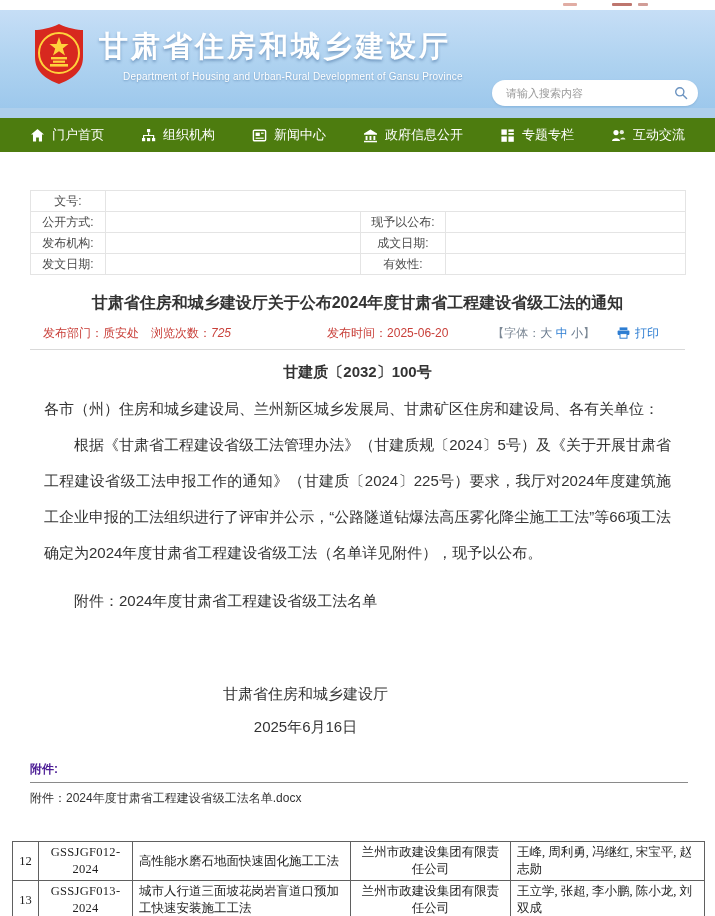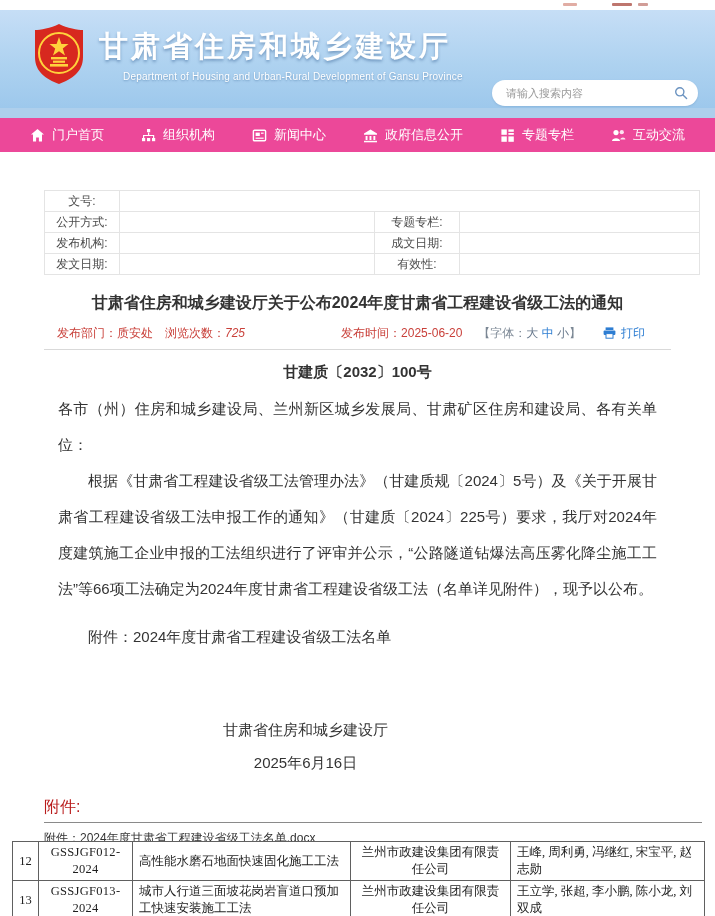--- a/index.html
+++ b/index.html
@@ -22,25 +22,25 @@
   .site-title { font-size:29px; font-weight:bold; letter-spacing:3px; text-shadow:0 2px 3px rgba(25,70,125,.4); }
   .site-subtitle { font-size:10px; margin-top:4px; letter-spacing:.2px; text-shadow:0 1px 2px rgba(25,70,125,.4);margin-left:24px; }
   .search-box { position:absolute; right:17px; top:70px; width:206px; height:26px; background:#fff; border-radius:13px; display:flex; align-items:center; padding:0 10px 0 14px; box-shadow:0 1px 2px rgba(40,80,130,.15); }
   .search-box input { border:none; outline:none; flex:1; font-size:11px; color:#333; background:transparent; font-family:inherit; }
   .search-box input::placeholder { color:#999; }
   .search-icon { width:14px; height:14px; display:block; }
 
   .header-strip { height:10px; background:#aecfec; }
 
   
-  .site-nav { height:34px; background:#ec4899; display:flex; align-items:center; justify-content:space-between; padding:17px 30px; }
+  .site-nav { height:34px; background:#4d7c0f; display:flex; align-items:center; justify-content:space-between; padding:17px 30px; }
   .nav-item { display:flex; align-items:center; gap:7px; color:#fff; font-size:13px; cursor:pointer; white-space:nowrap; }
   .nav-icon { width:15px; height:15px; display:block; }
 
-  main { padding:38px 44px 0; }
+  main { padding:38px 30px 0; }
 
   
   .meta-table { width:655px; border-collapse:collapse; table-layout:fixed; }
   .meta-table td { border:1px solid #e4e4e4; height:21px; font-size:12px; color:#4a4a4a; text-align:center; padding:0 4px; background:#fff; }
   .meta-table td.val { text-align:left; }
 
   .article-title { margin:16px 8px 0; text-align:center; font-size:16px; font-weight:bold; color:#333; line-height:24px; }
 
   .article-meta { display:flex; align-items:center; margin:9px 12px 0 13px; font-size:12px; color:#c9403a; height:18px; }
   .article-meta .seg { white-space:nowrap; }
@@ -59,21 +59,21 @@
   .doc-number { text-align:center; font-size:15px; font-weight:bold; color:#333; margin-top:11px; line-height:22px; }
 
   .article-body { margin:8px 14px 0; }
   .article-body p { font-size:15px; color:#333; line-height:36px; text-align:justify; }
   .p-indent { text-indent:2em; }
   .p-attach { margin-top:12px; }
 
   .signature { text-align:center; font-size:15px; color:#333; line-height:33px; margin-top:58px; padding-right:104px; }
 
   .attachments { margin-top:18px; }
-  .attachments-heading { font-size:16px; font-weight:normal; color:#b91c1c; padding-bottom:4px; border-bottom:1px solid #8a8a8a; width:658px; }
+  .attachments-heading { font-size:12px; font-weight:bold; color:#4c1d95; padding-bottom:4px; border-bottom:1px solid #8a8a8a; width:658px; }
   .attachment-link { display:inline-block; font-size:12px; color:#333; margin-top:7px; text-decoration:none; cursor:pointer; }
 
   
   .method-table { position:absolute; left:12px; top:841px; width:693px; border-collapse:collapse; font-family:"Liberation Serif","DejaVu Serif",serif; }
   .method-table td { border:1px solid #606060; font-size:12.5px; color:#1d1d1d; padding:2px 6px; line-height:17px; background:#fff; }
   .method-table .c-no { width:26px; text-align:center; padding:2px 1px; }
   .method-table .c-code { width:94px; text-align:center; letter-spacing:.3px; }
   .method-table .c-name { width:218px; text-align:left; }
   .method-table .c-company { width:160px; text-align:center; }
   .method-table .c-people { text-align:left; }
@@ -183,21 +183,21 @@
           <col style="width:240px">
         </colgroup>
       <tbody>
           <tr>
         <td>文号:</td>
         <td class="val" colspan="3"></td>
       </tr>
       <tr>
         <td>公开方式:</td>
         <td class="val"></td>
-        <td>专题专栏:</td>
+        <td>现予以公布:</td>
         <td class="val"></td>
       </tr>
       <tr>
         <td>发布机构:</td>
         <td class="val"></td>
         <td>成文日期:</td>
         <td class="val"></td>
       </tr>
       <tr>
         <td>发文日期:</td>

